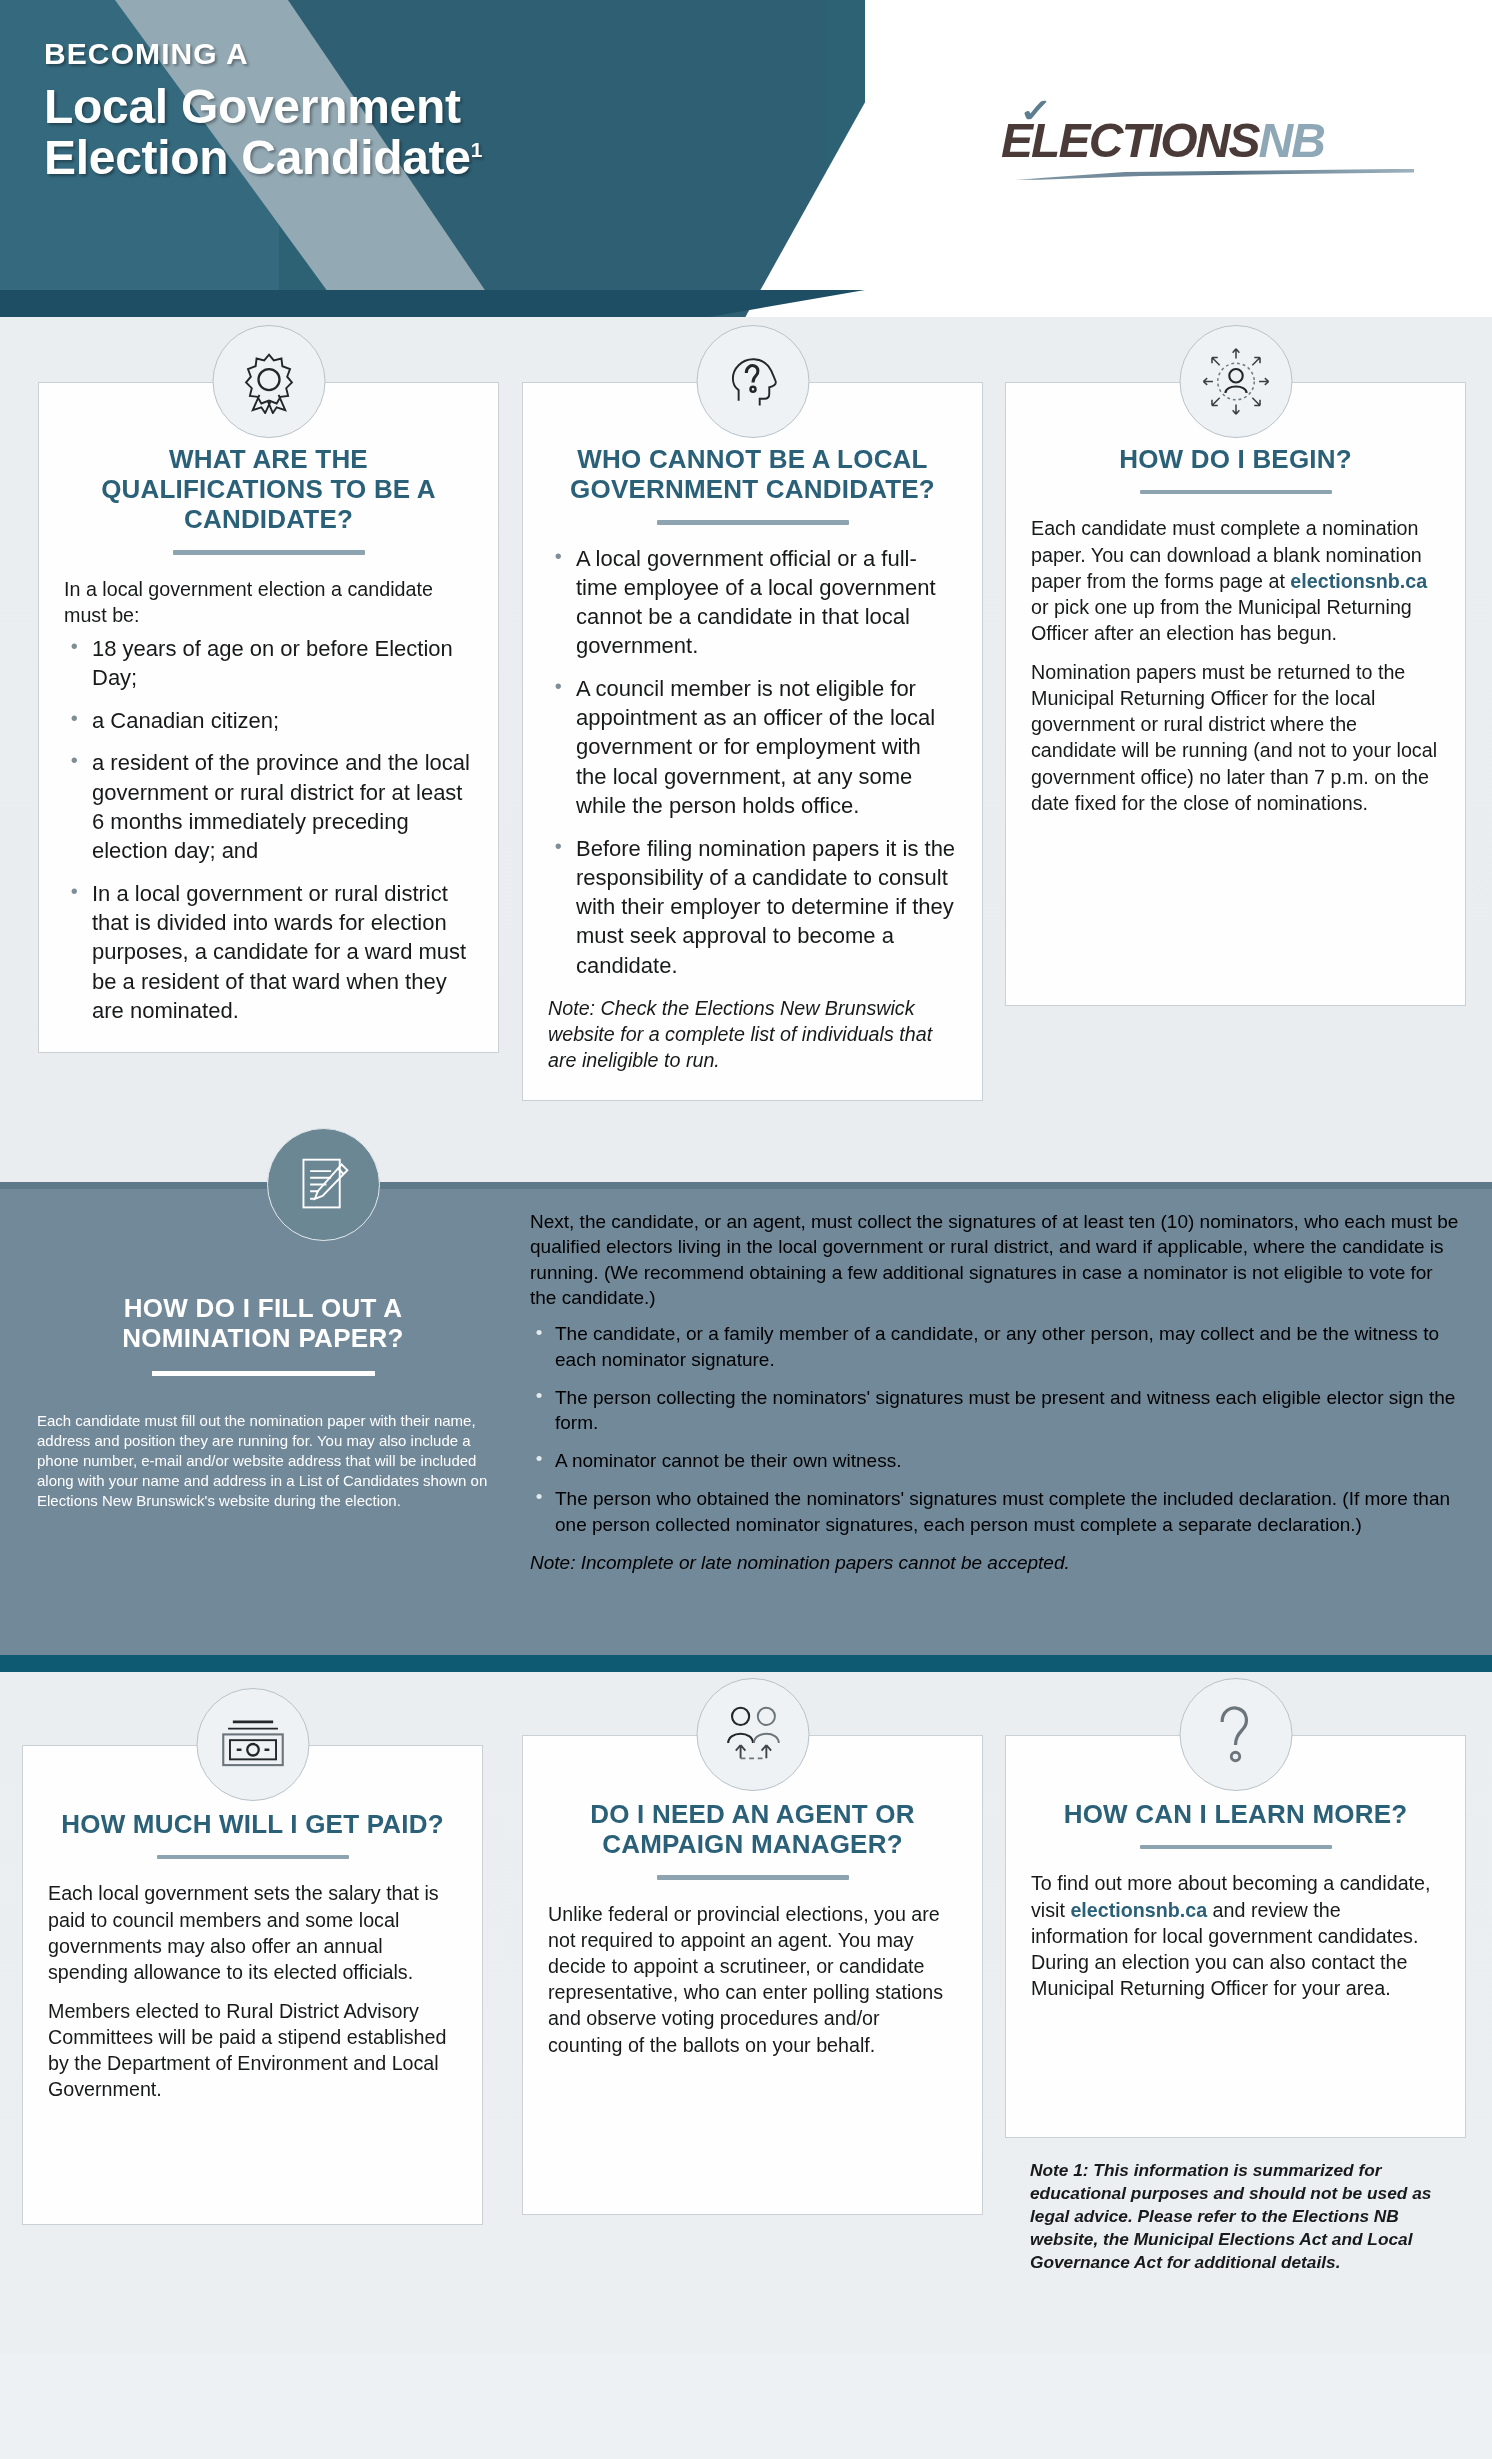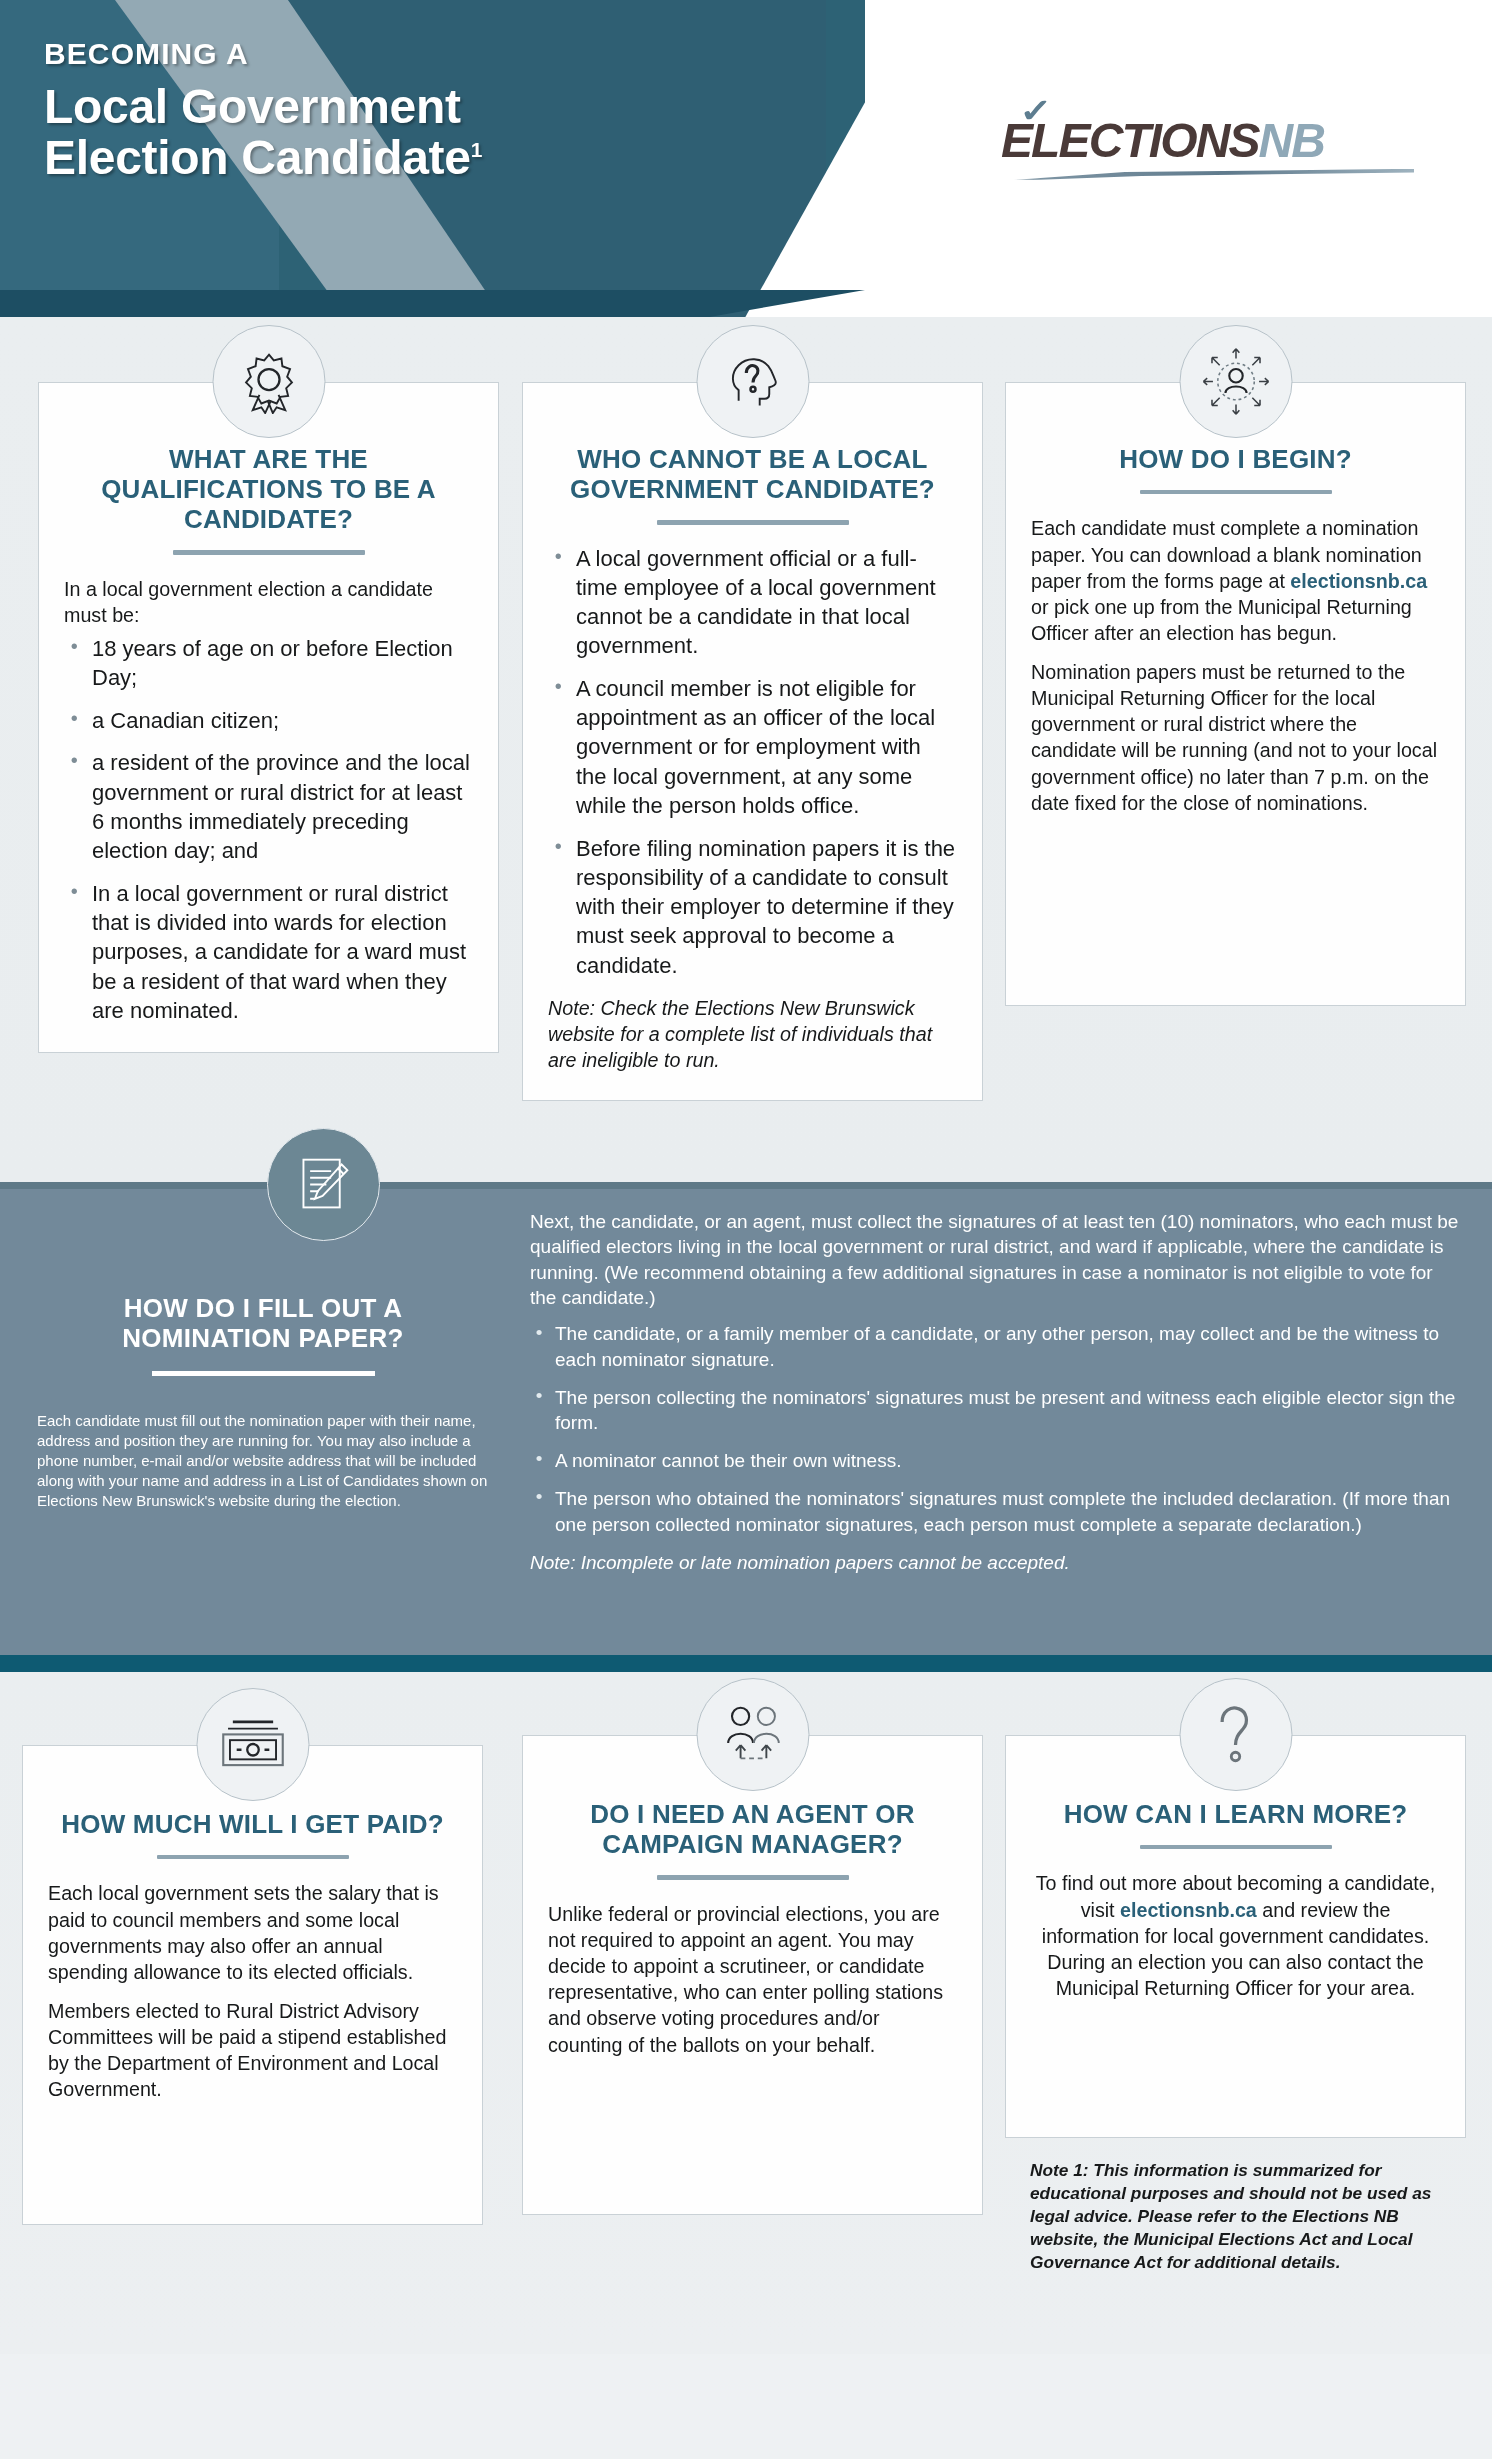--- a/index.html
+++ b/index.html
@@ -249,21 +249,21 @@
     font-size: 15px;
     line-height: 1.33;
     color: #ffffff;
   }
   .teal-right {
     position: absolute;
     left: 530px; top: 27px;
     width: 932px;
     font-size: 19px;
     line-height: 1.34;
-    color: #ffffff;
+    color: #000000;
   }
   .teal-right p { margin-bottom: 10.6px; }
   .teal-right ul { list-style: none; margin-top: 5.8px; }
   .teal-right ul li {
     position: relative;
     padding-left: 25px;
     margin-bottom: 12.5px;
     line-height: 1.34;
   }
   .teal-right ul li::before {
@@ -503,21 +503,21 @@
     <div class="card-slot" style="position:absolute;left:1005px;top:0;width:461px;">
       <div class="icon-badge" style="top:5.8px;">
         <svg width="56" height="67" viewBox="0 0 58 70" fill="none" stroke="#6c757b" stroke-width="3.4">
           <path d="M15 22 C15 11 24 5 32 8 C41 11 43 22 37 29 C32 35 29 38 29 46"></path>
           <circle cx="29" cy="58" r="4.4" stroke-width="3"></circle>
         </svg>
       </div>
       <div class="card" style="margin-top:63px;padding:63px 25px 27px 25px;min-height:403px;">
         <div class="card-title">HOW CAN I LEARN MORE?</div>
         <div class="title-rule"></div>
-        <div class="body-text" style="margin-top:21px;text-align:center;">
+        <div class="body-text" style="margin-top:21px;">
           <span>To find out more about becoming a candidate, visit </span><span class="link-bold">electionsnb.ca</span><span> and review the information for local government candidates.  During an election you can also contact the Municipal Returning Officer for your area.</span>
         </div>
       </div>
       <div class="note1" style="margin-top:21px;padding:0 25px 0 25px;">Note 1:  This information is summarized for educational purposes and should not be used as legal advice. Please refer to the Elections NB website, the Municipal Elections Act and Local Governance Act for additional details.</div>
     </div>
 
   </div>
 
 
 </div>

